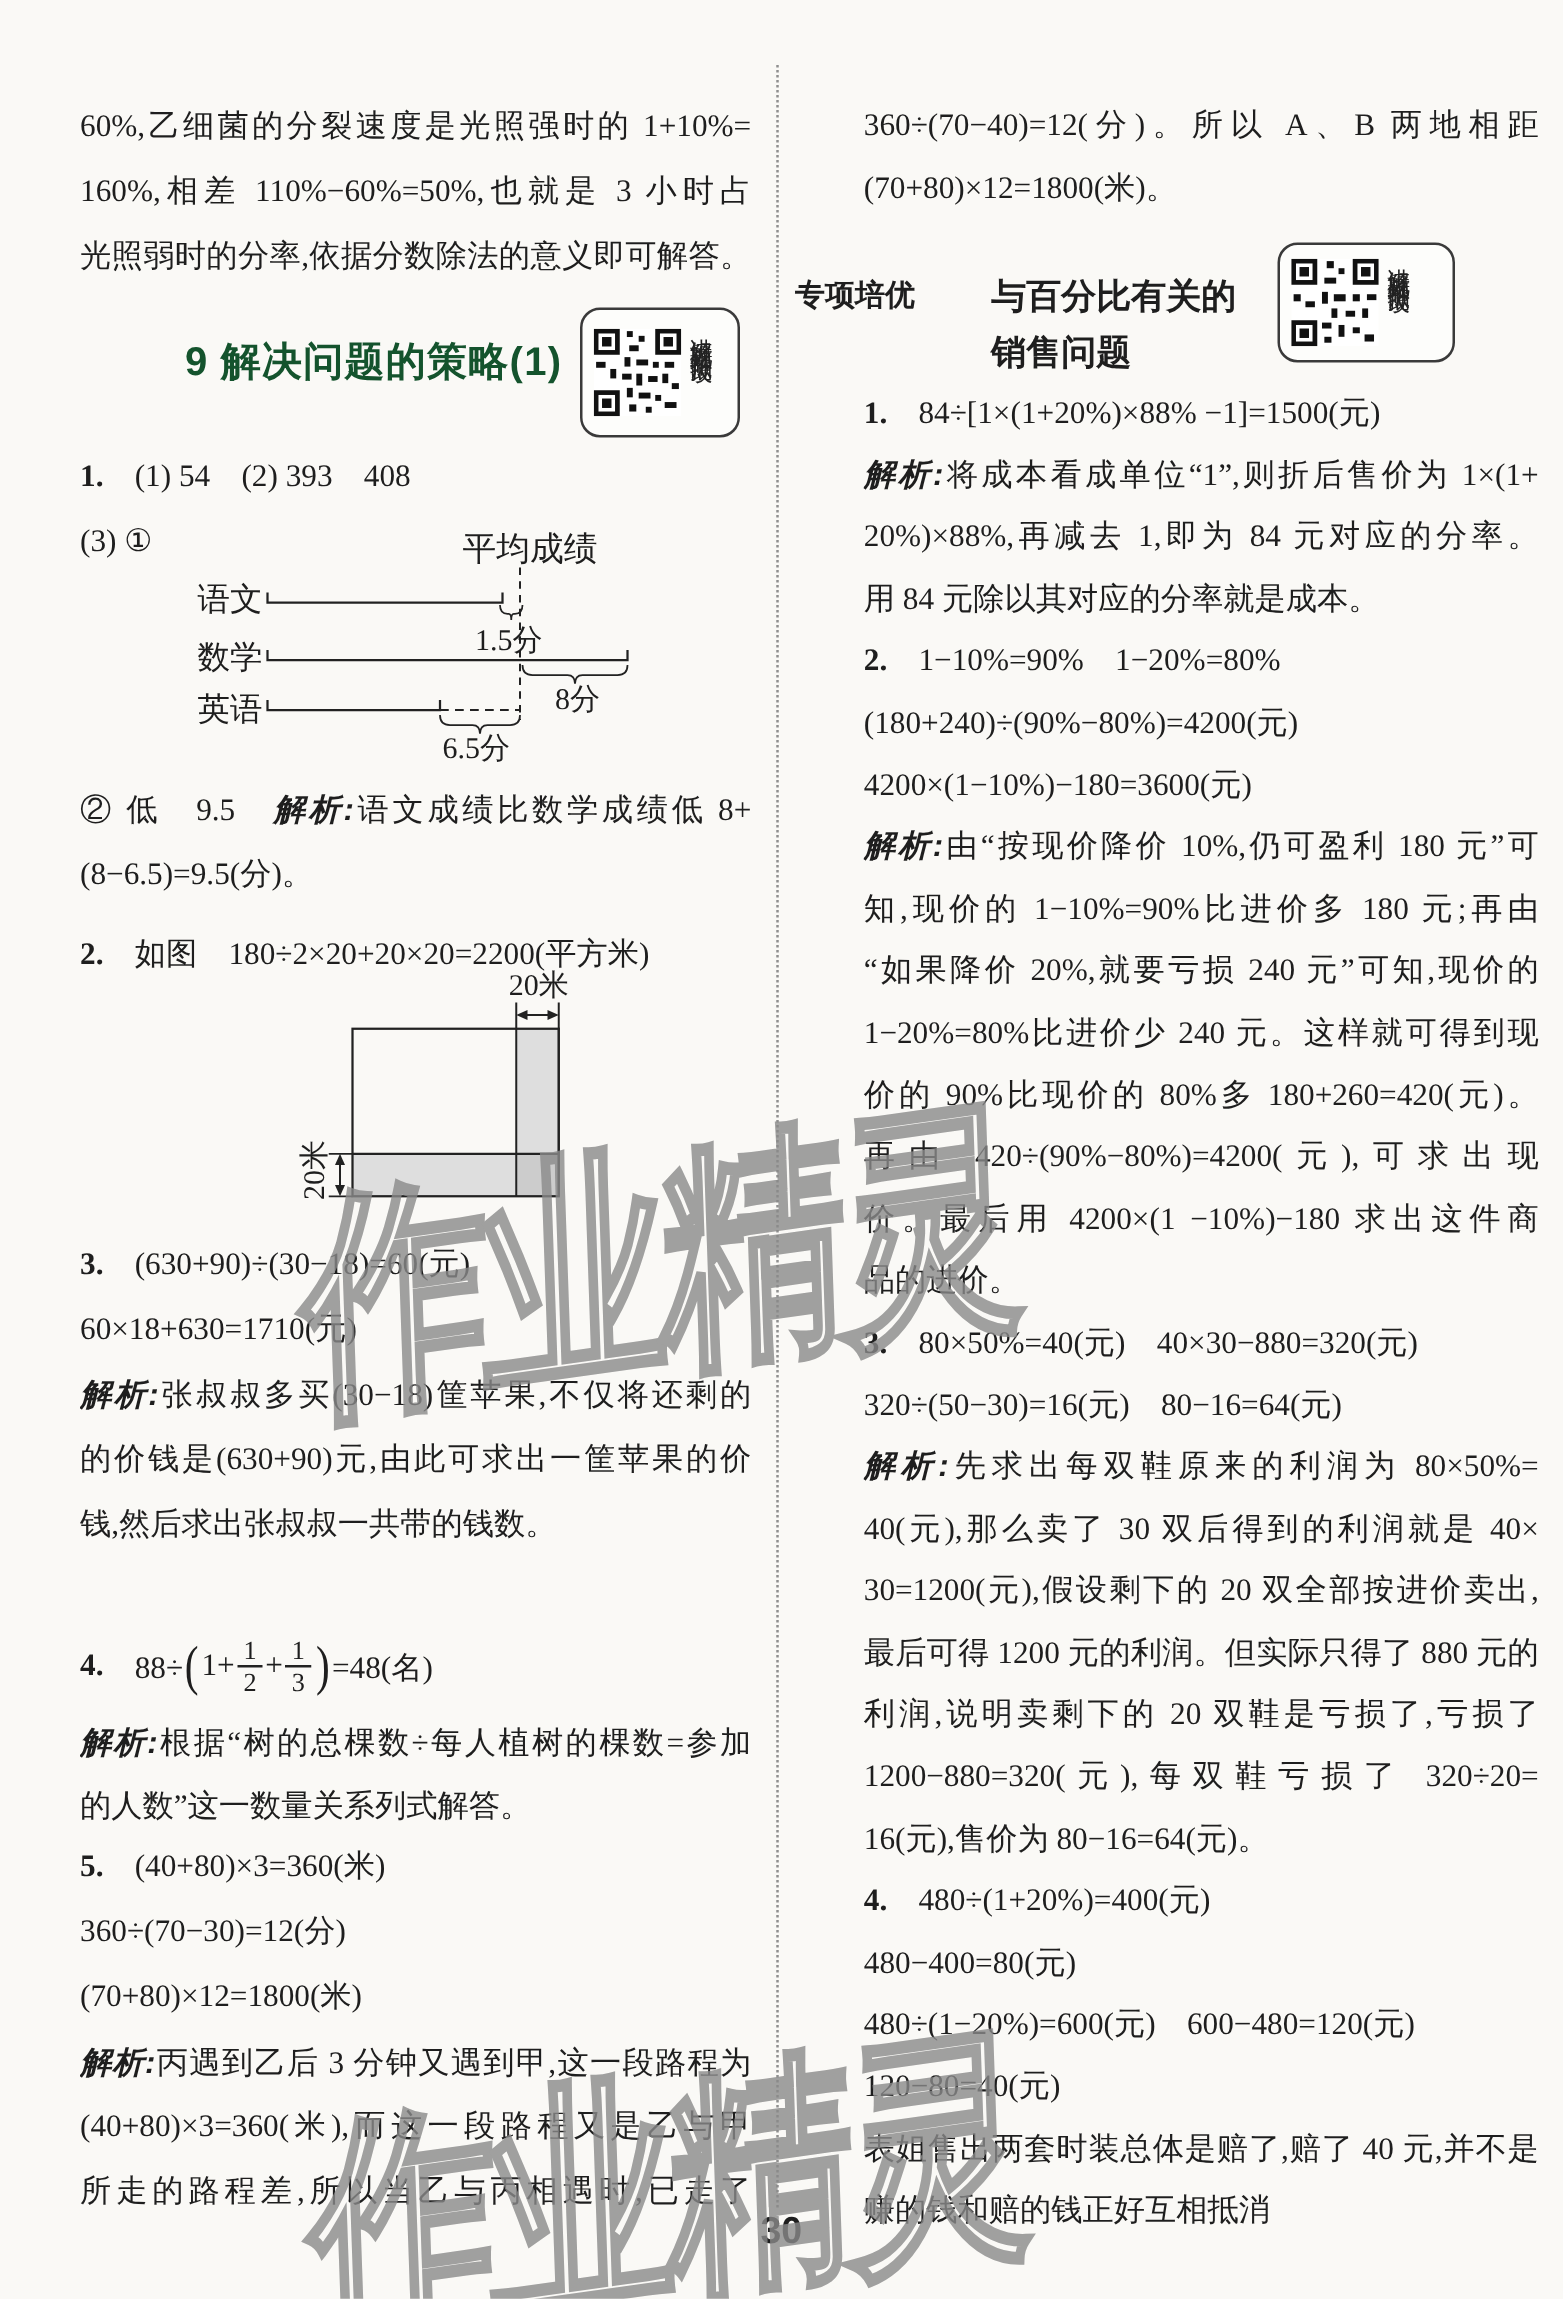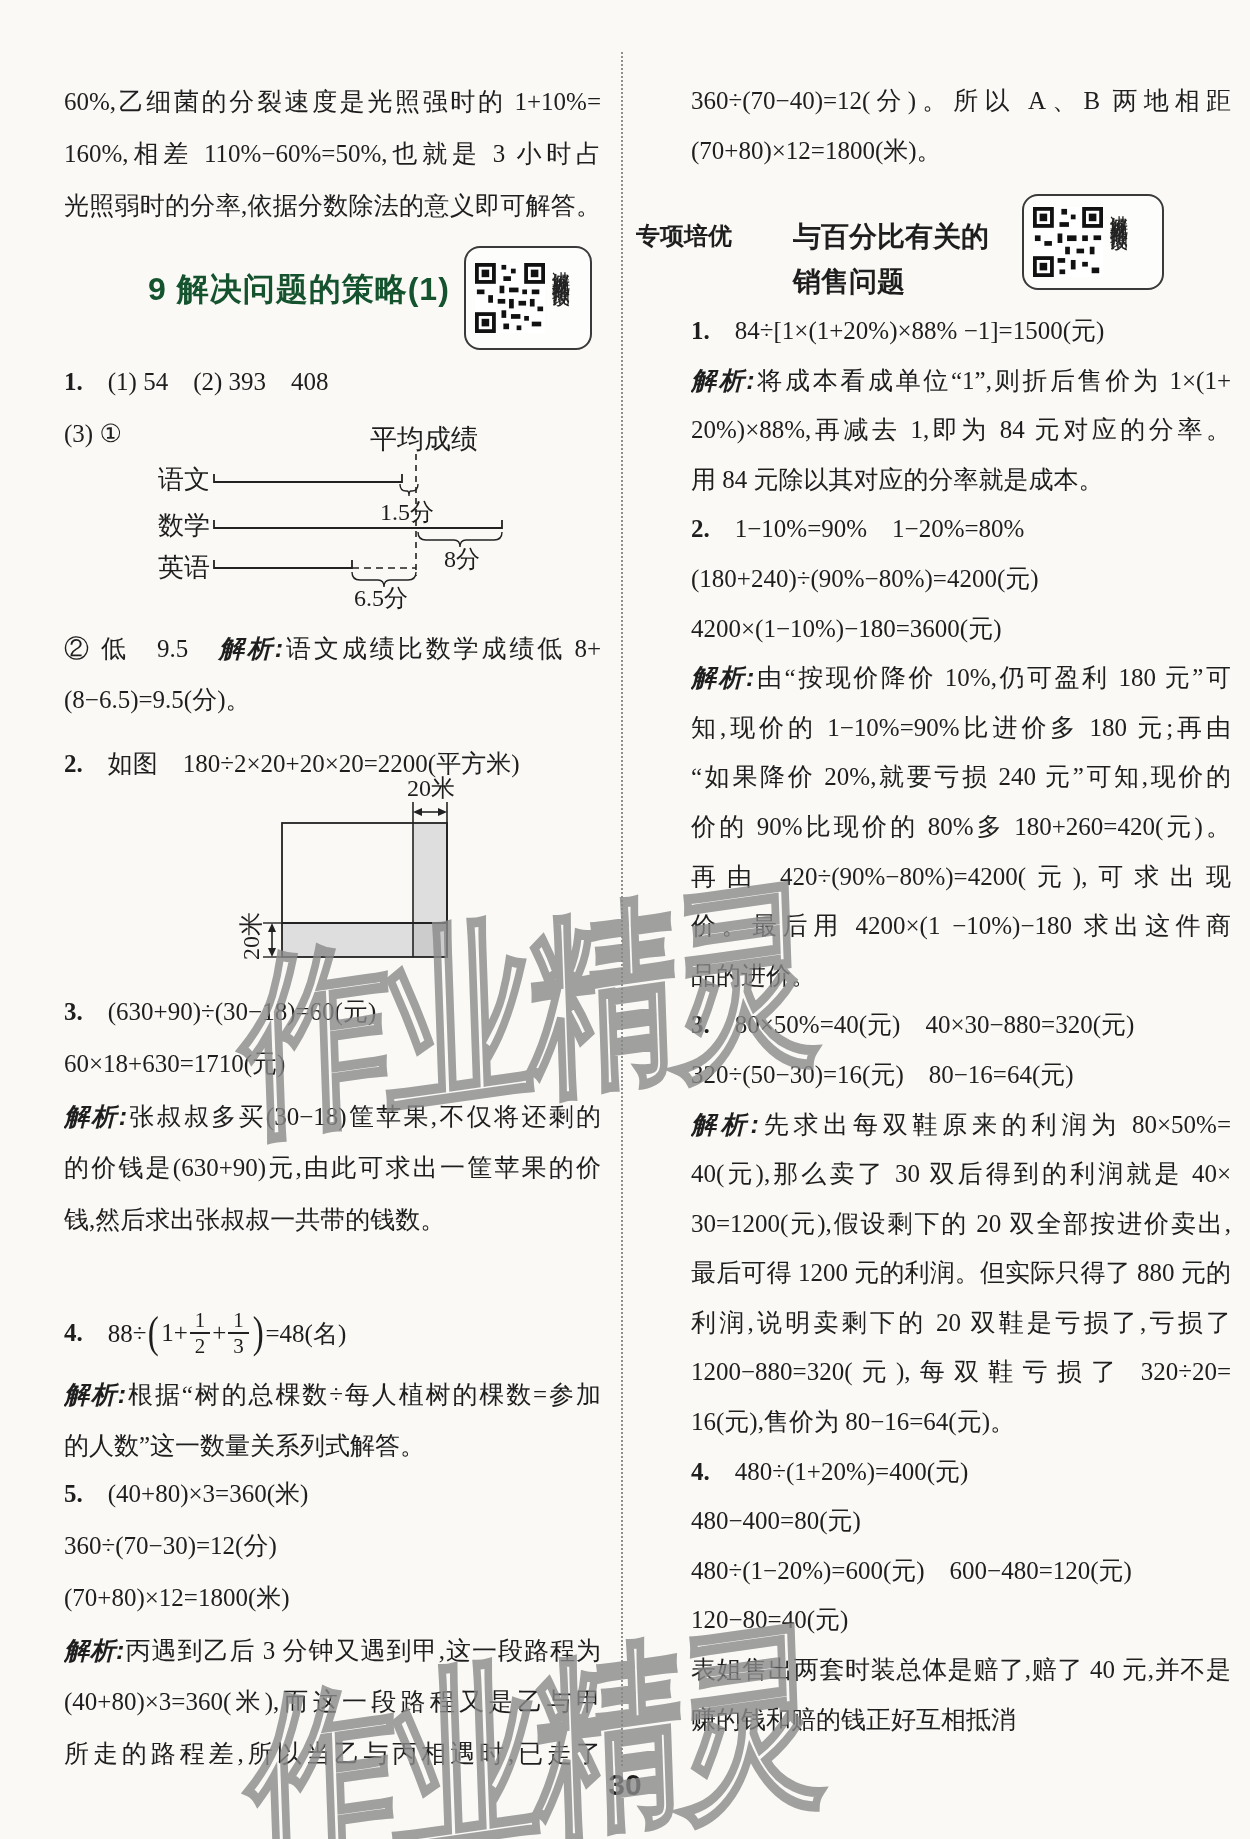--- a/index.html
+++ b/index.html
@@ -254,20 +254,21 @@
     <div class="line"><span class="num">1.</span><span>　84÷[1×(1+20%)×88% −1]=1500(元)</span></div>
     <div class="line j"><span class="hei">解析:</span><span>将成本看成单位“1”,则折后售价为 1×(1+</span></div>
     <div class="line j"><span>20%)×88%,再减去 1,即为 84 元对应的分率。</span></div>
     <div class="line"><span>用 84 元除以其对应的分率就是成本。</span></div>
     <div class="line"><span class="num">2.</span><span>　1−10%=90%　1−20%=80%</span></div>
     <div class="line"><span>(180+240)÷(90%−80%)=4200(元)</span></div>
     <div class="line"><span>4200×(1−10%)−180=3600(元)</span></div>
     <div class="line j"><span class="hei">解析:</span><span>由“按现价降价 10%,仍可盈利 180 元”可</span></div>
     <div class="line j"><span>知,现价的 1−10%=90%比进价多 180 元;再由</span></div>
     <div class="line j"><span>“如果降价 20%,就要亏损 240 元”可知,现价的</span></div>
+    <div class="line j"><span>1−20%=80%比进价少 240 元。这样就可得到现</span></div>
     <div class="line j"><span>价的 90%比现价的 80%多 180+260=420(元)。</span></div>
     <div class="line j"><span>再由 420÷(90%−80%)=4200(元),可求出现</span></div>
     <div class="line j"><span>价。最后用 4200×(1 −10%)−180 求出这件商</span></div>
     <div class="line"><span>品的进价。</span></div>
     <div class="line"><span class="num">3.</span><span>　80×50%=40(元)　40×30−880=320(元)</span></div>
     <div class="line"><span>320÷(50−30)=16(元)　80−16=64(元)</span></div>
     <div class="line j"><span class="hei">解析:</span><span>先求出每双鞋原来的利润为 80×50%=</span></div>
     <div class="line j"><span>40(元),那么卖了 30 双后得到的利润就是 40×</span></div>
     <div class="line j"><span>30=1200(元),假设剩下的 20 双全部按进价卖出,</span></div>
     <div class="line j"><span>最后可得 1200 元的利润。但实际只得了 880 元的</span></div>

